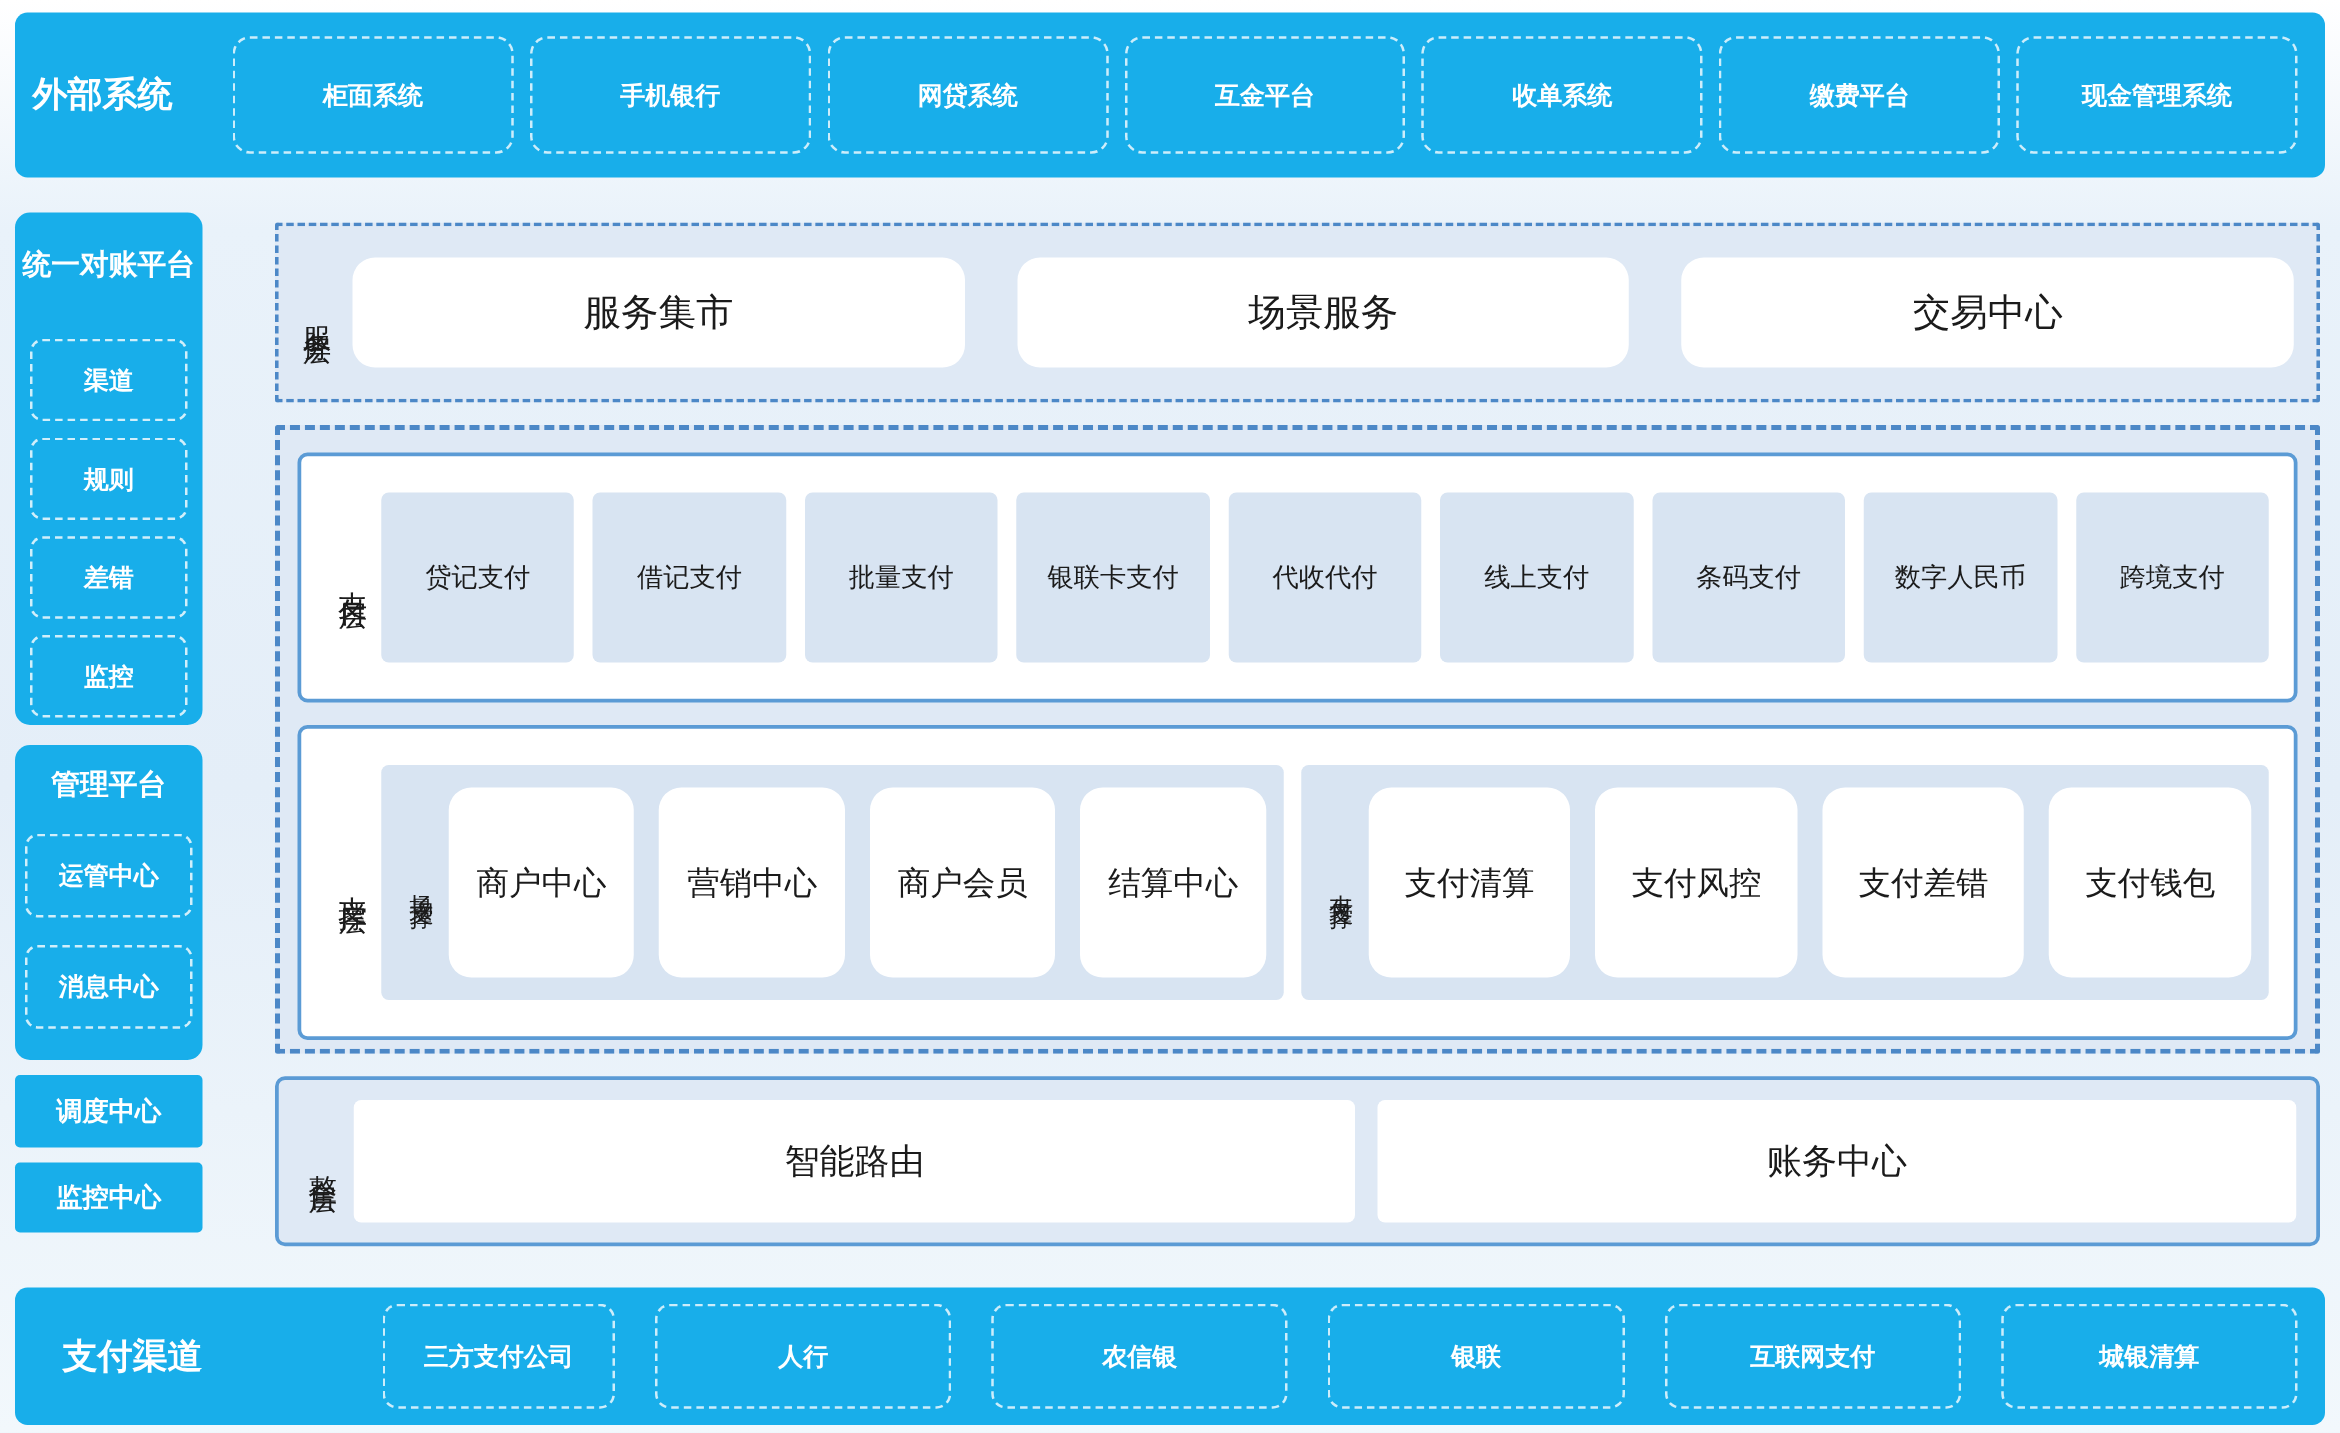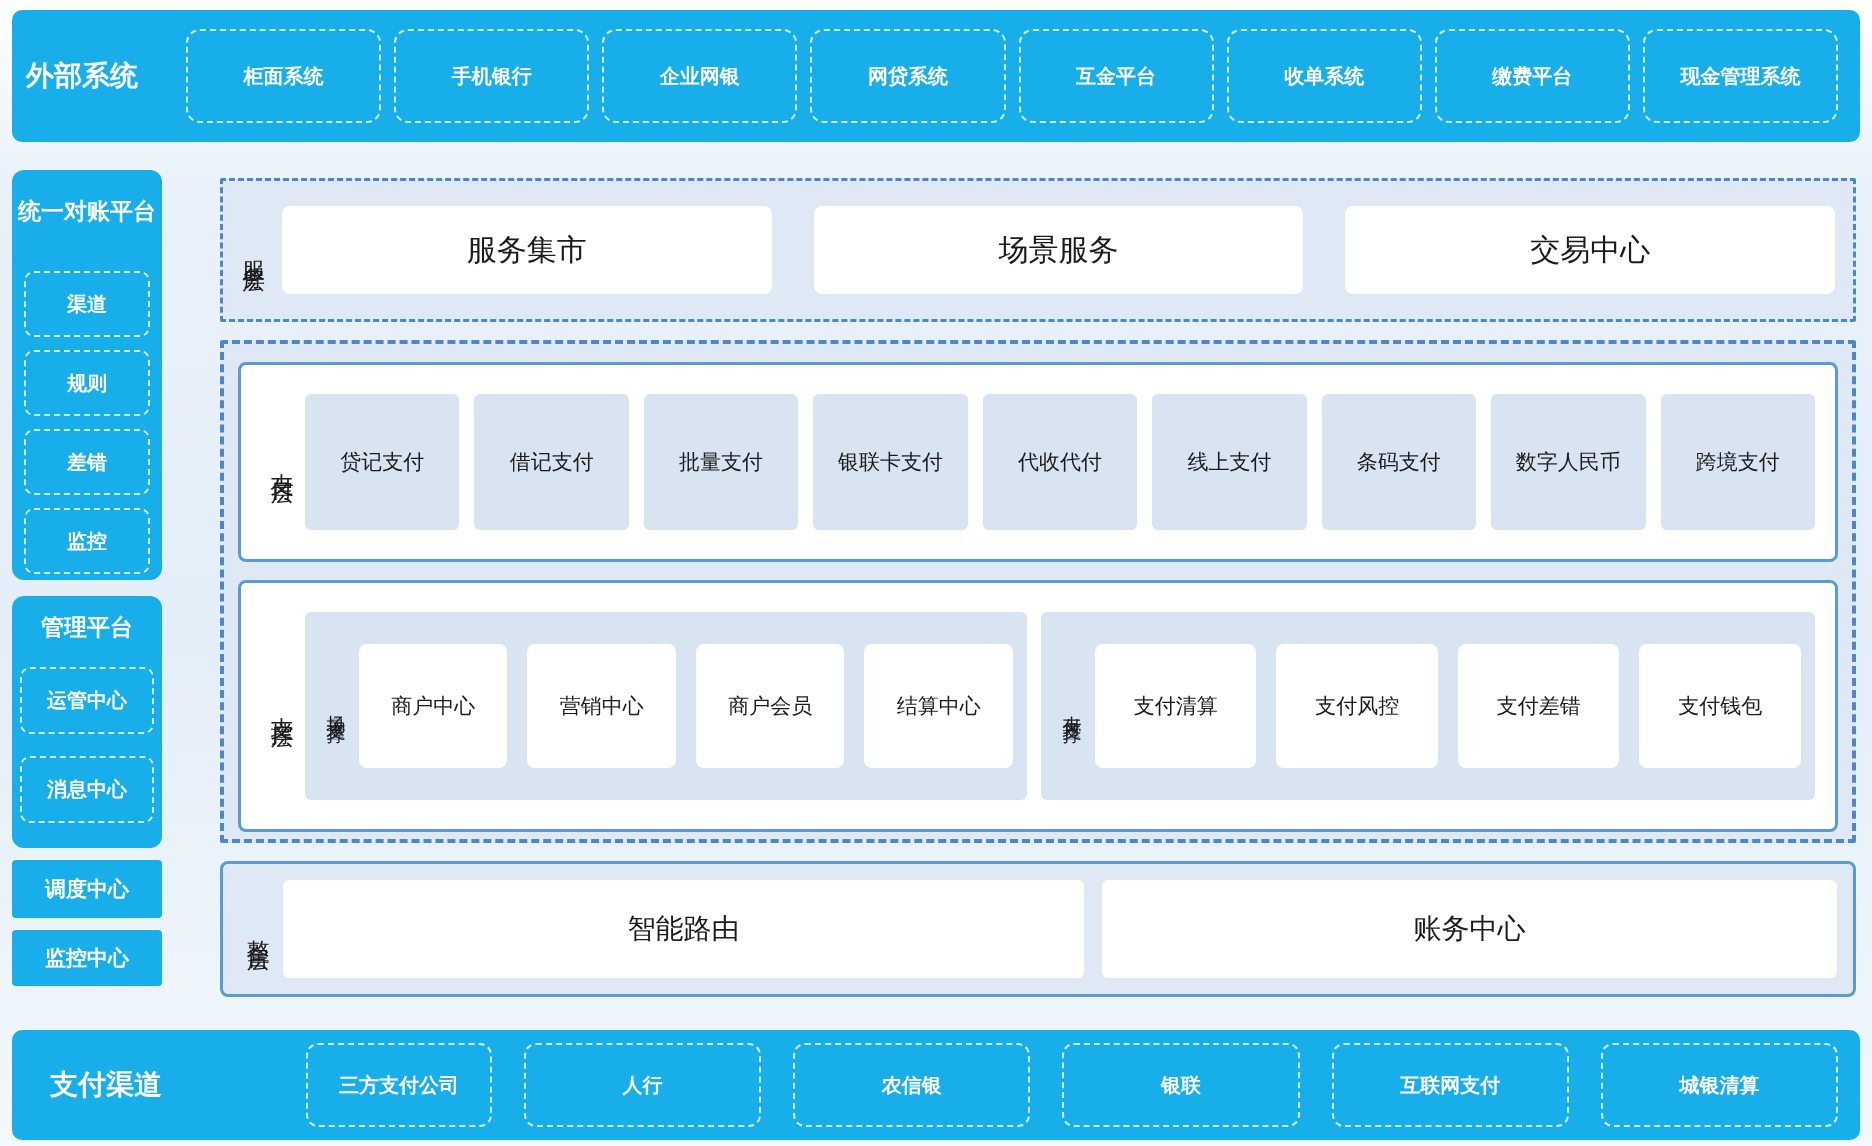--- a/index.html
+++ b/index.html
@@ -67,21 +67,21 @@
   .block-sched{top:860px;height:58px;}
   .block-mon{top:930px;height:56px;}
   
   .vlabel{
     writing-mode:vertical-rl;text-orientation:upright;
     color:#1b1b1b;font-size:23px;letter-spacing:5px;
     display:flex;align-items:center;justify-content:center;flex:0 0 auto;
   }
   .vlabel.small{font-size:19px;letter-spacing:3px;}
   .whitebox{
-    background:#ffffff;border-radius:8px;
+    background:#ffffff;border-radius:18px;
     display:flex;align-items:center;justify-content:center;
     color:#1b1b1b;
   }
   .litebox{
     background:#d8e4f2;border-radius:6px;
     display:flex;align-items:center;justify-content:center;
     color:#1b1b1b;
   }
   
   .service-layer{
@@ -108,21 +108,21 @@
   .pay-panel .litebox{height:136px;flex:1;font-size:21px;}
   .support-panel{top:236px;height:252px;}
   .support-panel .vlabel{width:44px;}
   .support-groups{display:flex;flex:1;gap:14px;align-items:center;}
   .group{
     background:#d8e4f2;border-radius:6px;height:188px;
     display:flex;align-items:center;padding:0 14px;box-sizing:border-box;
   }
   .group .vlabel{width:34px;}
   .group .boxes{display:flex;flex:1;gap:20px;margin-left:6px;}
-  .group .whitebox{height:124px;flex:1;font-size:21px;}
+  .group .whitebox{height:152px;flex:1;font-size:26px;}
   .group-scene{flex:0.93;}
   .group-pay{flex:1;}
   
   .integration-layer{
     position:absolute;left:220px;top:861px;width:1636px;height:136px;
     background:#dfe9f5;border:3px solid #5b9bd5;border-radius:8px;
     box-sizing:border-box;display:flex;align-items:center;padding:0 16px;
   }
   .integration-layer .vlabel{width:40px;}
   .integration-layer .boxes{display:flex;flex:1;gap:18px;margin-left:4px;}
@@ -134,21 +134,20 @@
 <body>
 
 <div class="canvas">
 
   <div class="bluebar topbar">
     <div class="bar-title">外部系统</div>
     <div class="bar-items">
 
     <div class="dash-item">柜面系统</div>
         <div class="dash-item">手机银行</div>
-        <div class="dash-item">企业网银</div>
         <div class="dash-item">网贷系统</div>
         <div class="dash-item">互金平台</div>
         <div class="dash-item">收单系统</div>
         <div class="dash-item">缴费平台</div>
         <div class="dash-item">现金管理系统</div>
       </div>
   </div>
 
   <div class="leftpanel panel-recon">
     <div class="lp-title">统一对账平台</div>

